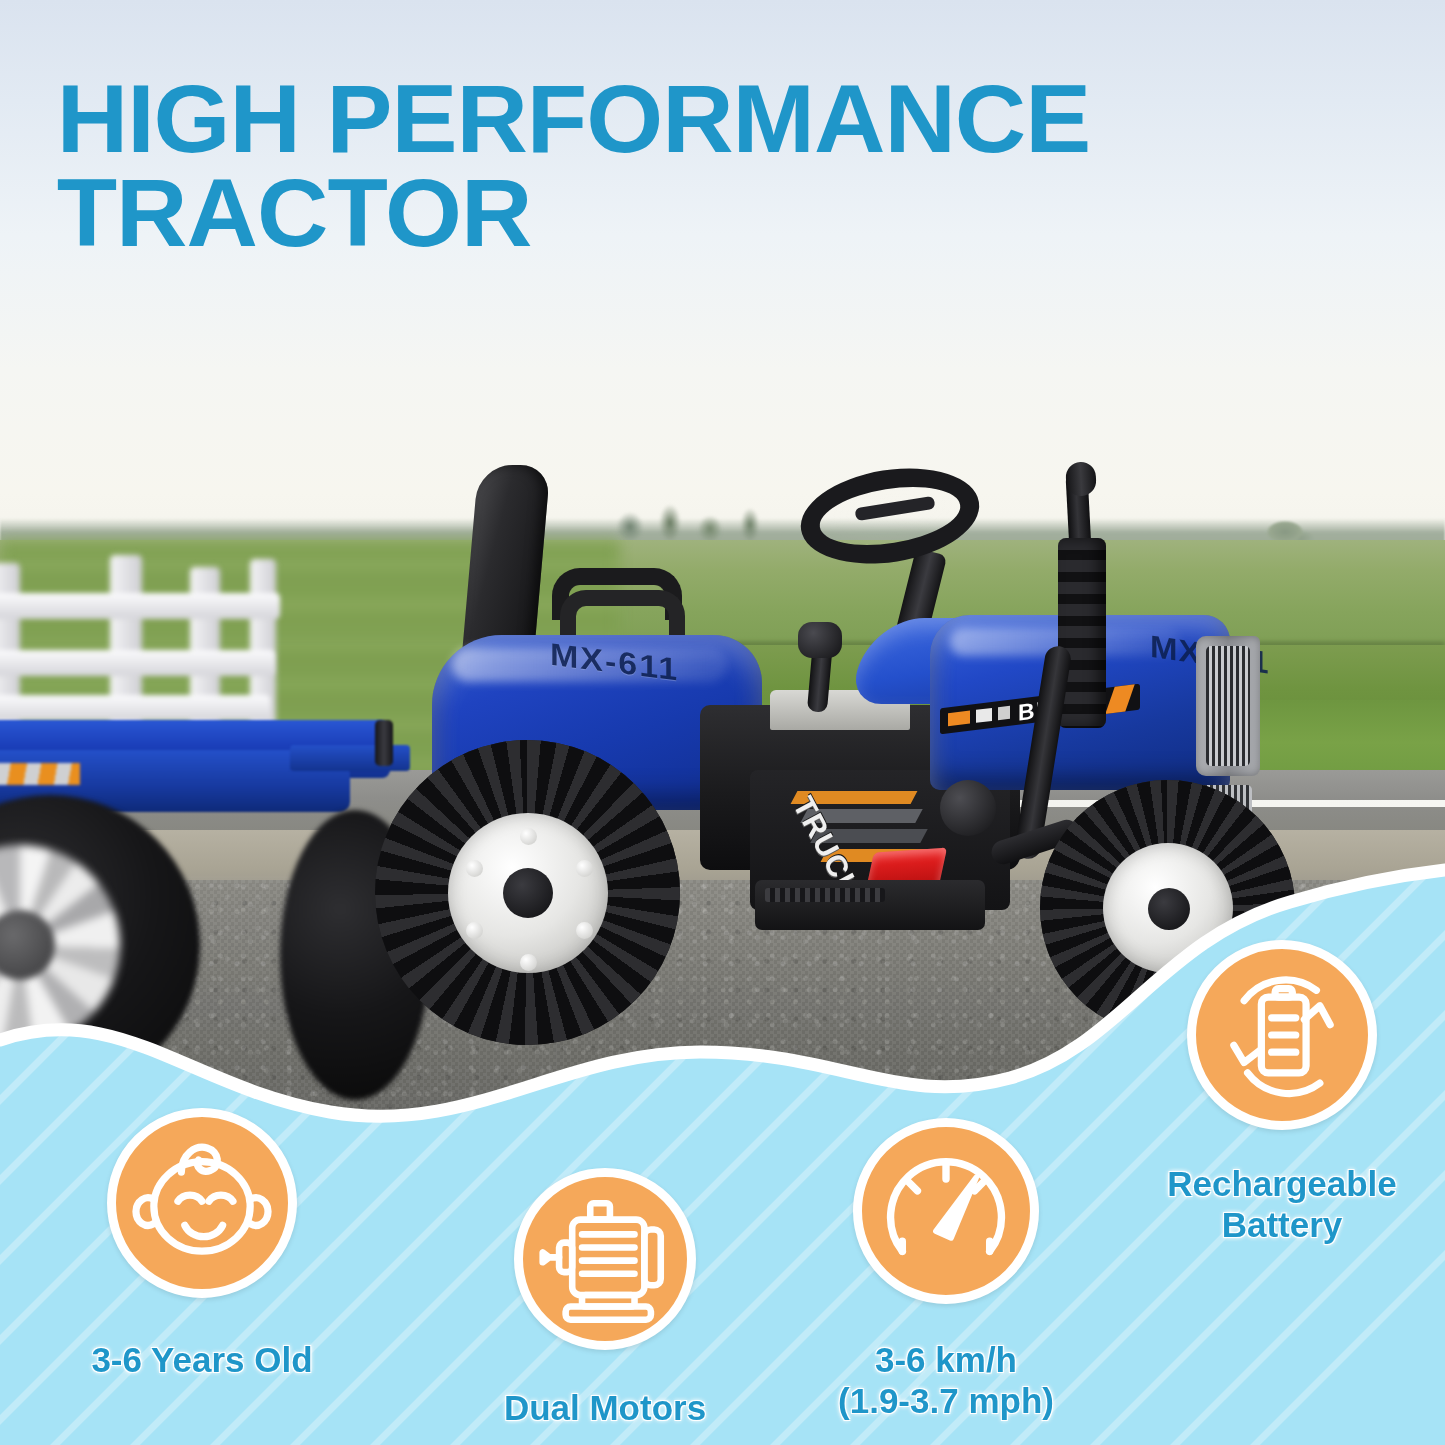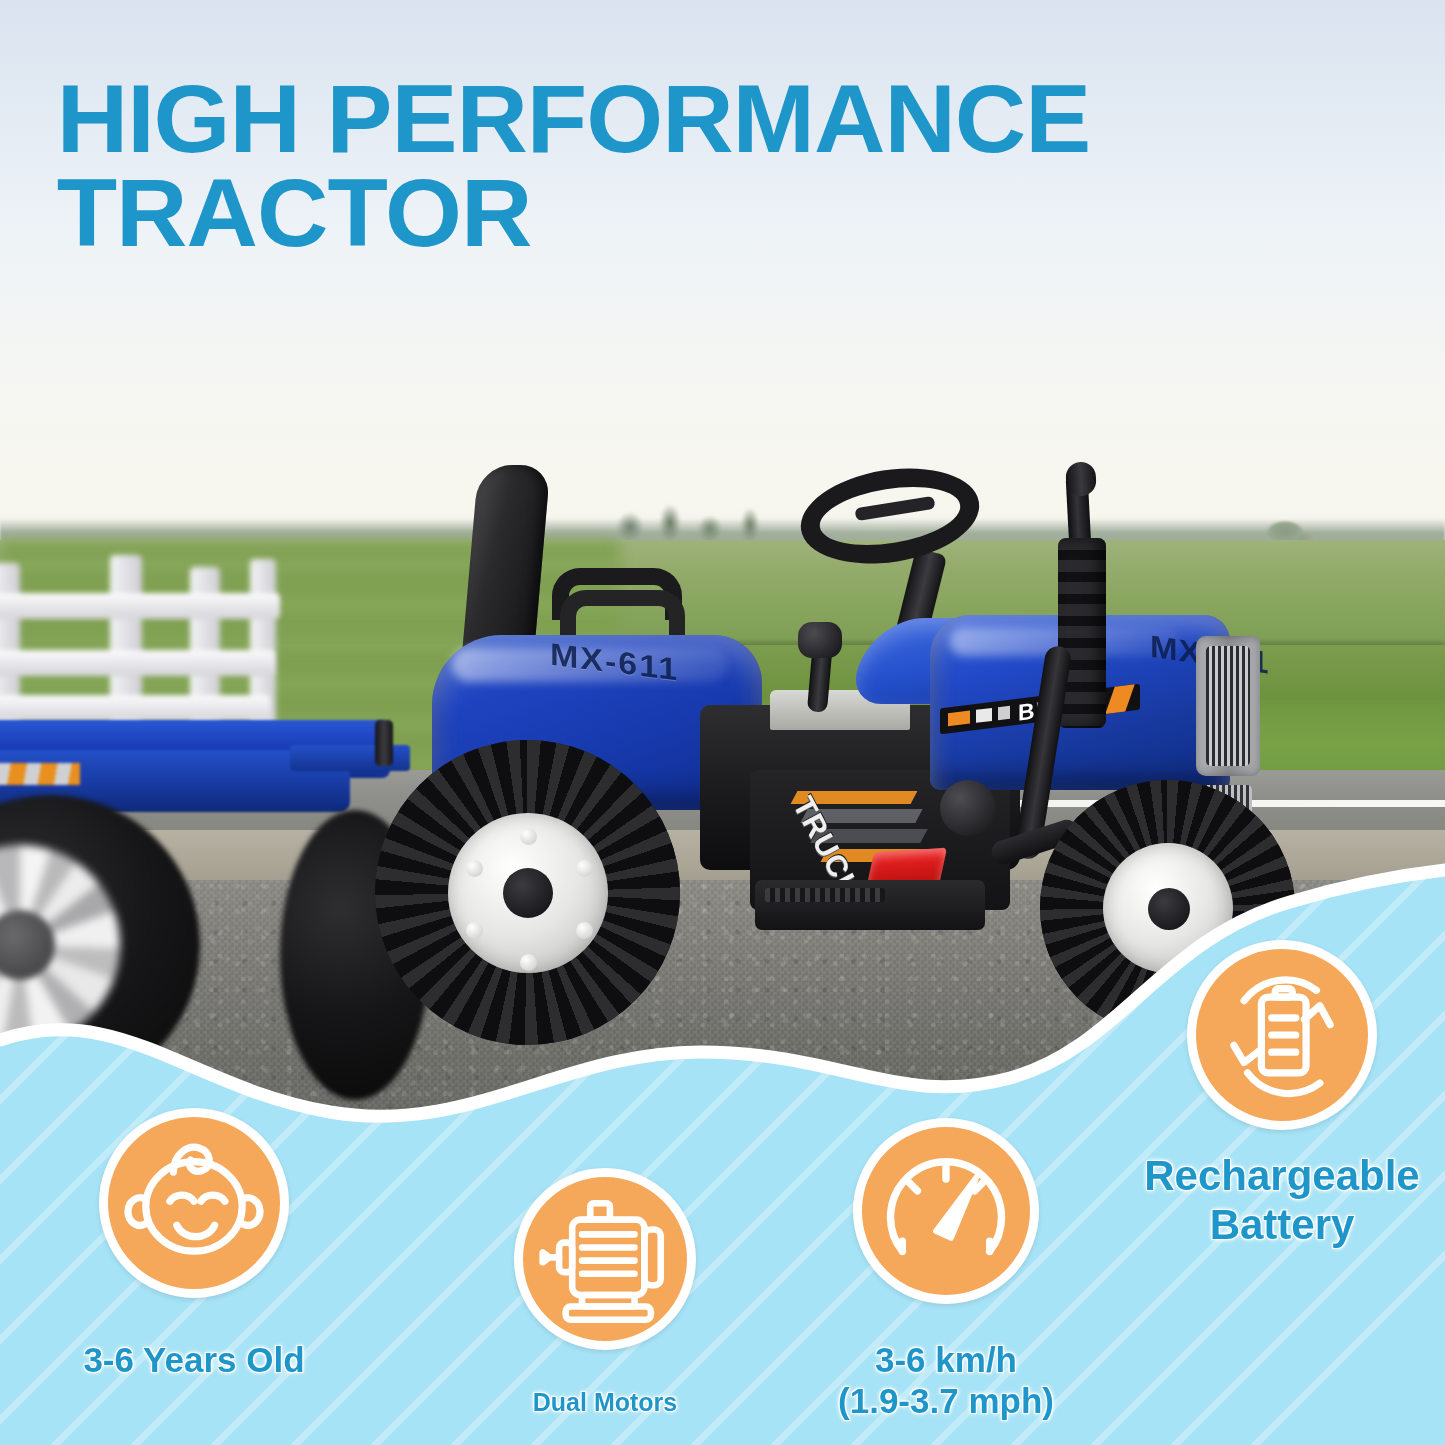--- a/index.html
+++ b/index.html
@@ -258,35 +258,35 @@
 
   
   .feat { position:absolute; text-align:center; }
   .circle { position:relative; border-radius:50%;
     background:#f5a85a; border:9px solid #ffffff;
     box-shadow:0 2px 5px rgba(0,0,0,.10); }
   .circle svg { position:absolute; left:0; top:0; width:100%; height:100%; }
   .flabel { color:#1f96c9; font-weight:bold; line-height:1.16;
     text-shadow:0 0 5px #fff,0 0 5px #fff,1px 1px 0 #fff,-1px -1px 0 #fff,1px -1px 0 #fff,-1px 1px 0 #fff; }
 
-  .f1 { left:44px; top:1108px; width:300px; }
+  .f1 { left:52px; top:1108px; width:300px; }
   .f1 .circle { width:190px; height:190px; margin:0 auto; }
   .f1 .flabel { font-size:35px; margin-top:42px; }
 
   .f2 { left:455px; top:1168px; width:300px; }
   .f2 .circle { width:182px; height:182px; margin:0 auto; }
-  .f2 .flabel { font-size:25px; margin-top:38px; }
+  .f2 .flabel { font-size:35px; margin-top:38px; }
 
   .f3 { left:796px; top:1118px; width:300px; }
   .f3 .circle { width:186px; height:186px; margin:0 auto; }
   .f3 .flabel { font-size:35px; margin-top:36px; }
 
   .f4 { left:1132px; top:940px; width:300px; }
   .f4 .circle { width:190px; height:190px; margin:0 auto; }
-  .f4 .flabel { font-size:42px; margin-top:22px; }
+  .f4 .flabel { font-size:35px; margin-top:34px; }
 </style>
 </head>
 <body>
 
 <div id="stage">
 
   <div class="sky"></div>
   <div class="treeline"></div>
   <div class="treeline2"></div>
   <div class="field-far"></div>

